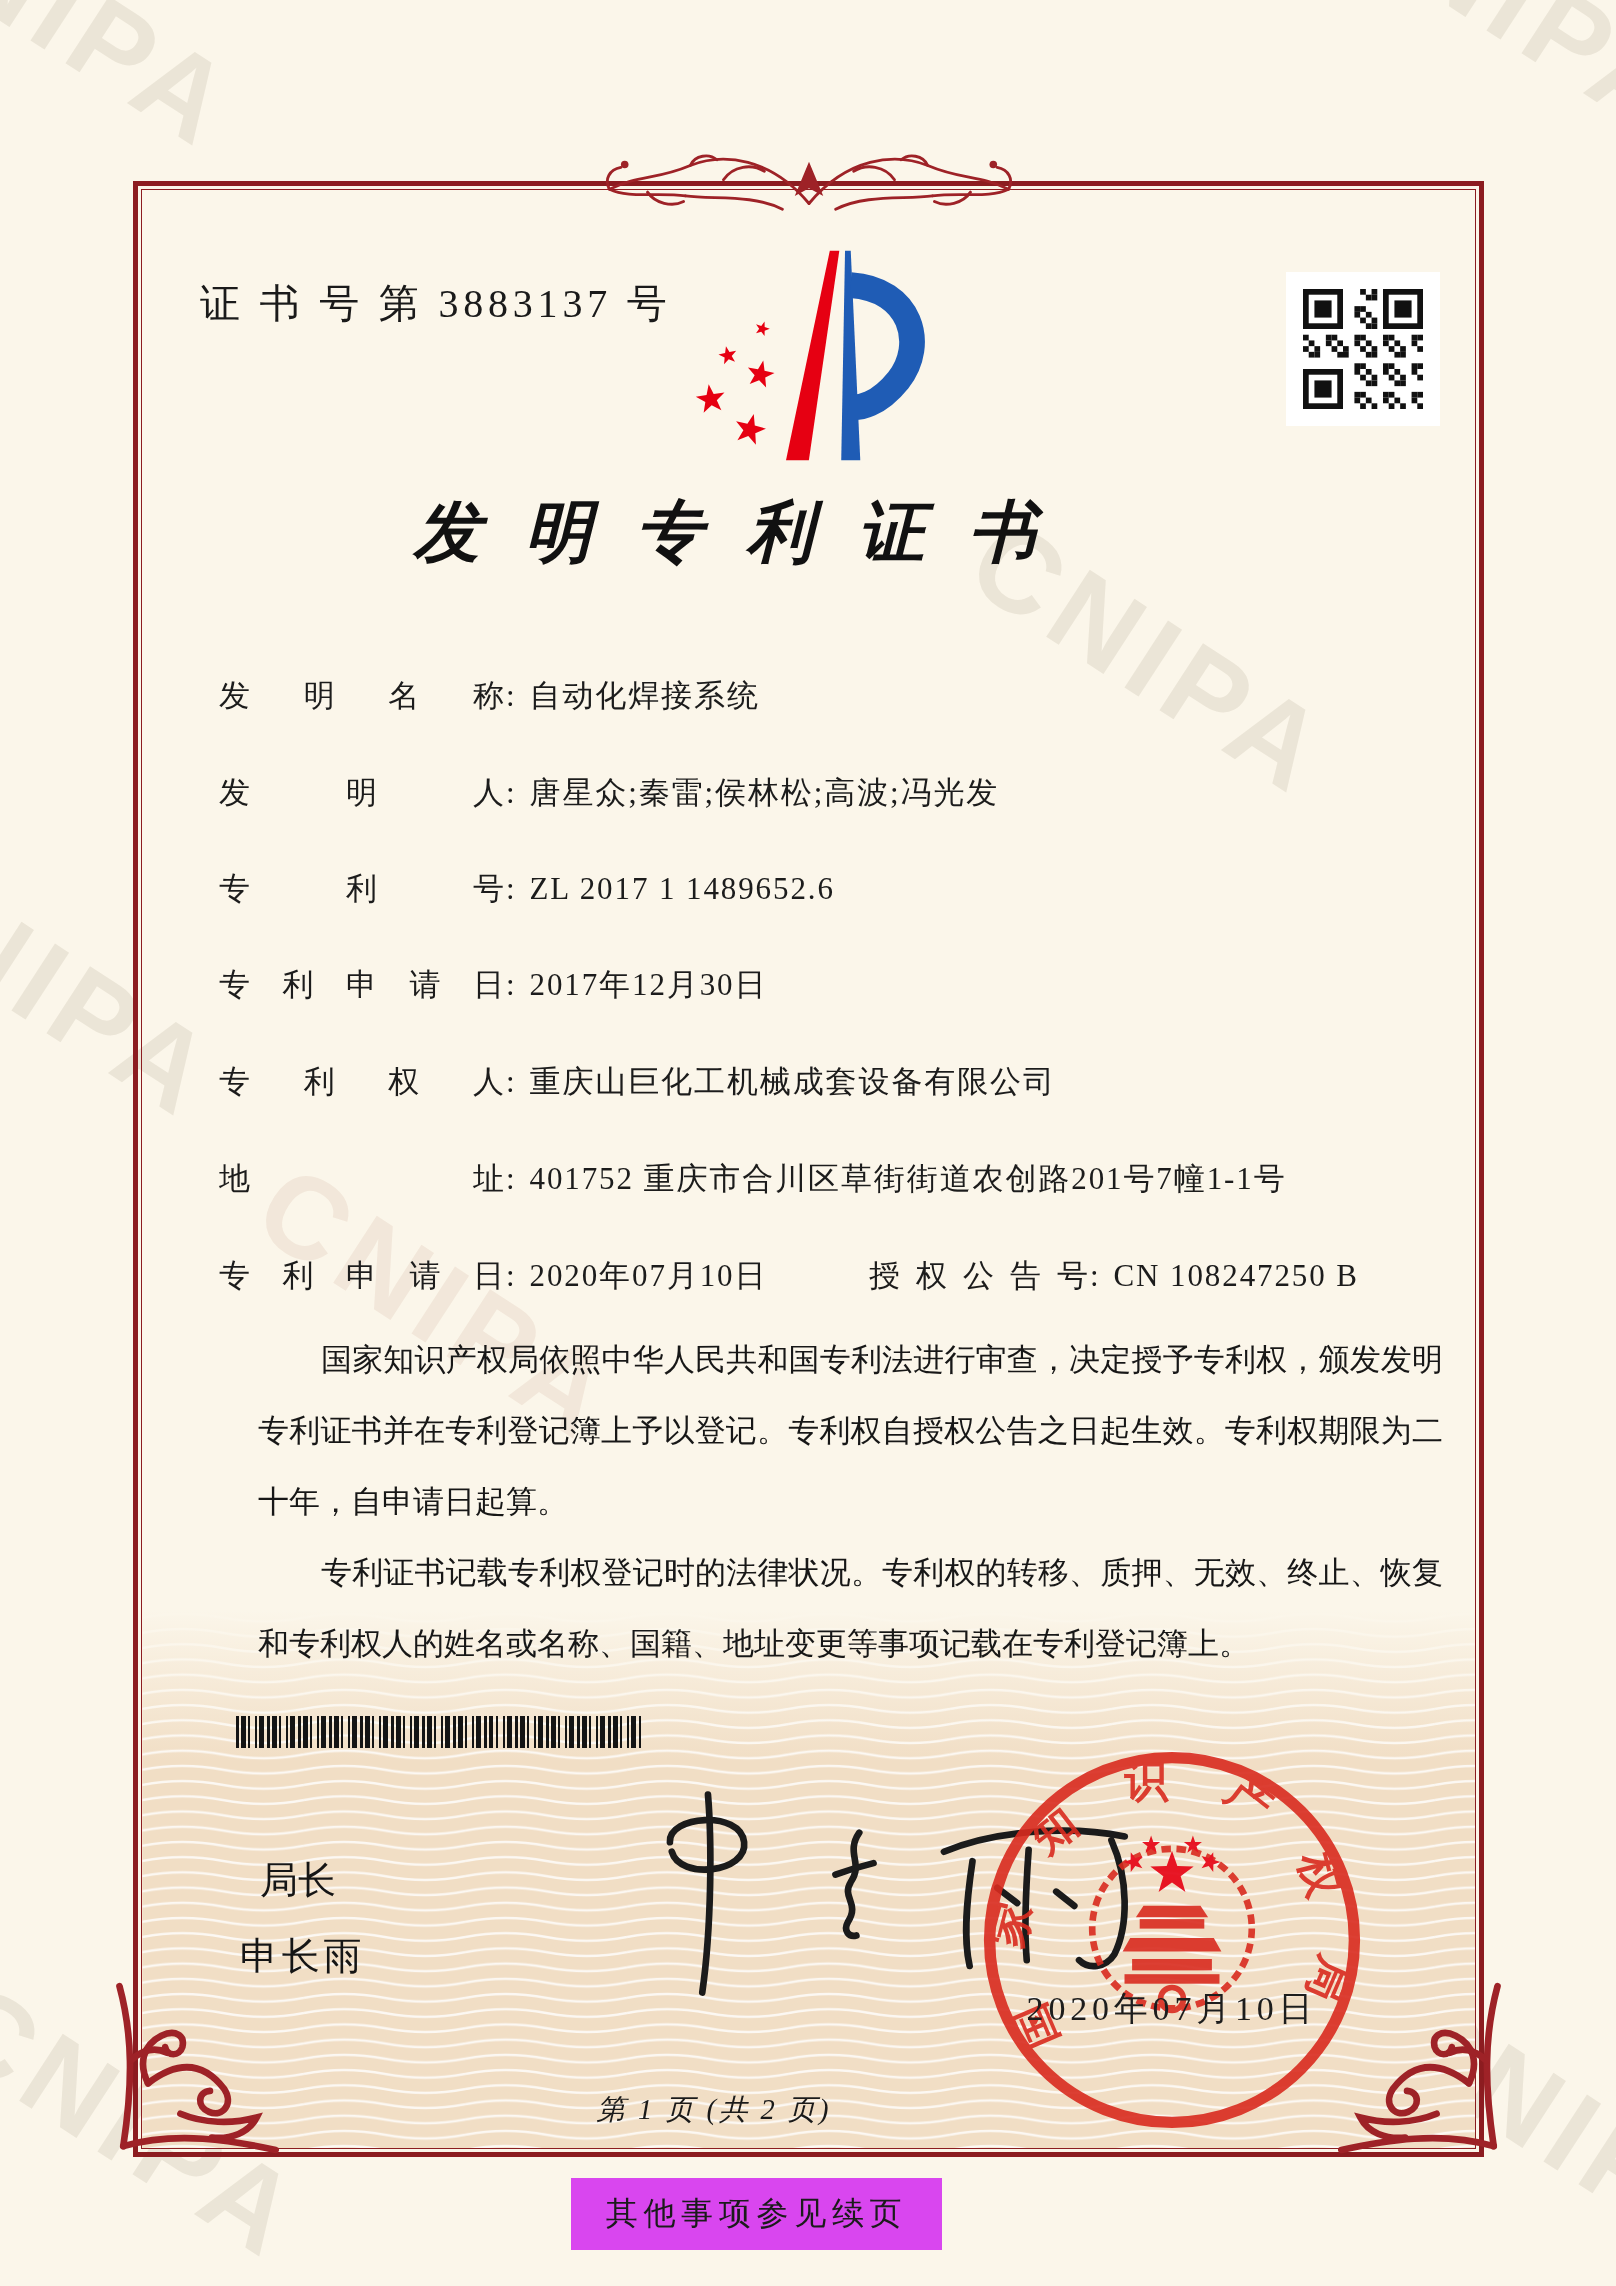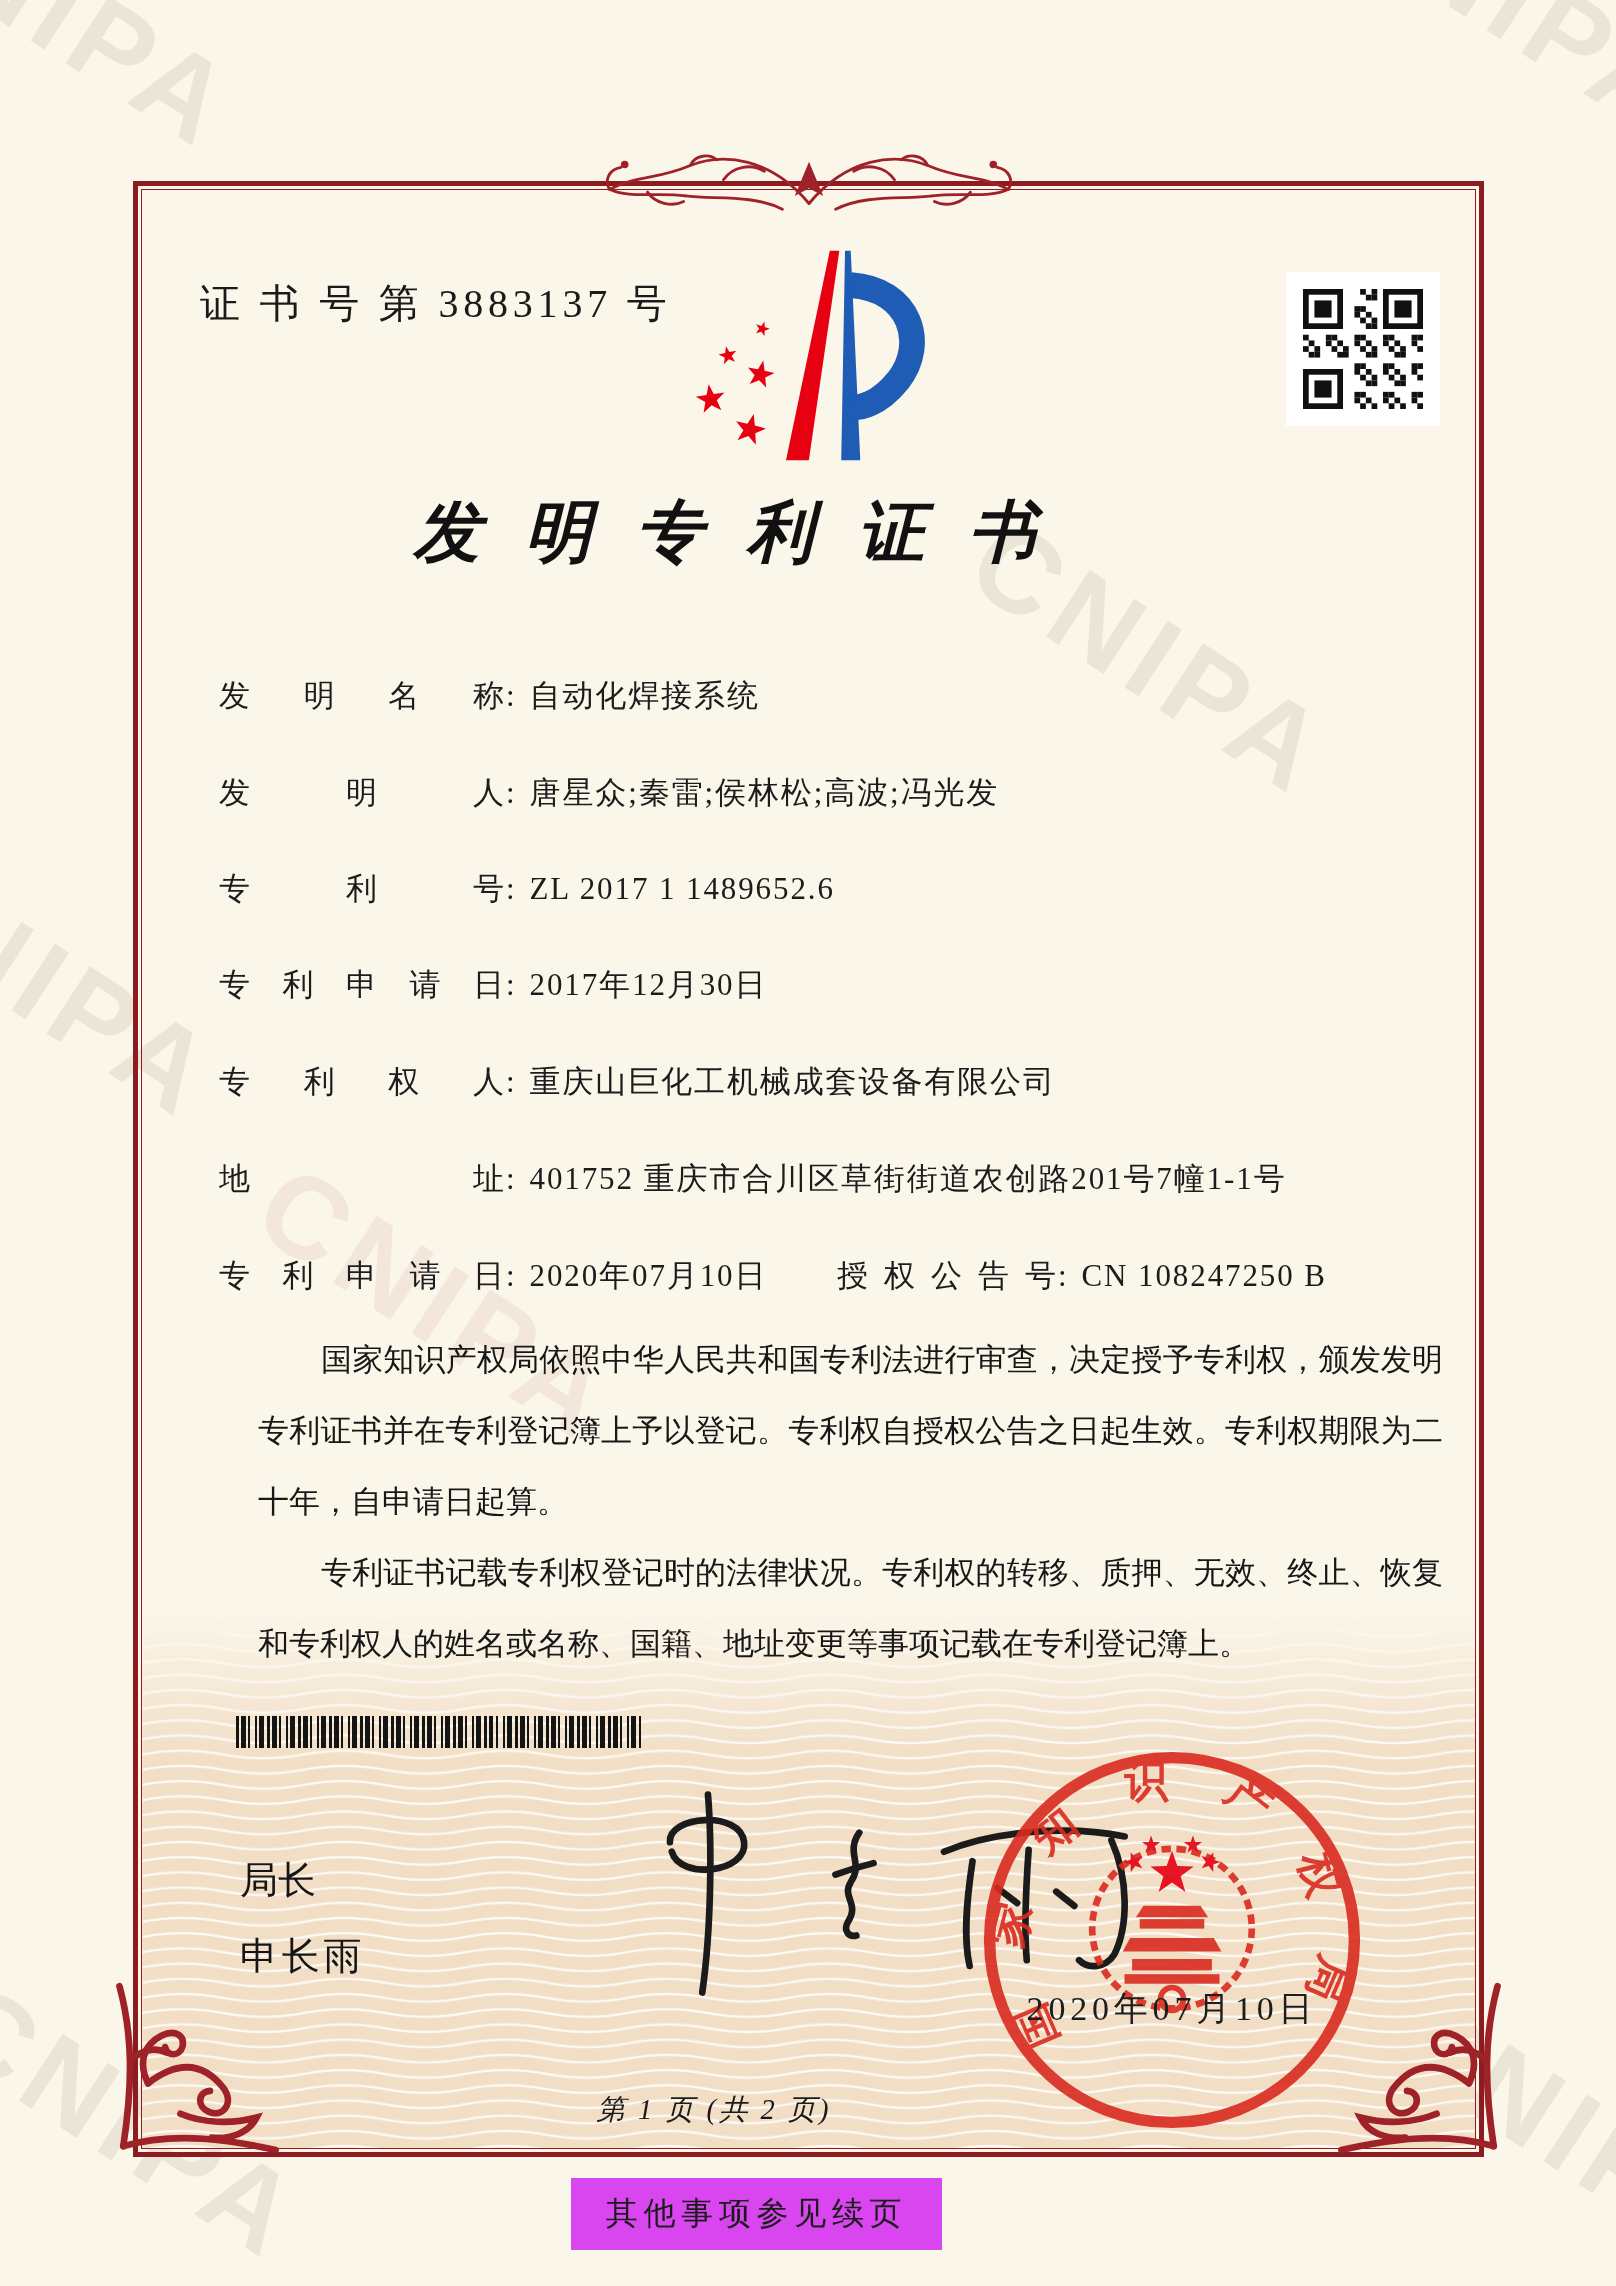--- a/index.html
+++ b/index.html
@@ -44,36 +44,36 @@
   .cert-no{left:200px; top:276px; font-size:40px; letter-spacing:4.8px;}
   .logo{left:687px; top:245px; width:238px; height:221px;}
   .qr{left:1286px; top:272px; width:154px; height:154px; background:#fff;
       display:flex; align-items:center; justify-content:center;}
   .title{left:0; top:487px; width:1449px; text-align:center; padding-left:44px;
       box-sizing:border-box; font-size:67px; font-weight:bold; letter-spacing:44px; color:#111;font-style:italic;}
   .row{left:219px; font-size:31px; white-space:nowrap; color:#1c1c1c;}
   .f-label{display:inline-block; width:285px; text-align:justify; text-align-last:justify;font-family:Liberation Serif, serif;}
   .colon{display:inline-block; margin:0 15px 0 1.9px;}
   .f-value{letter-spacing:1.9px;}
-  .pair2{position:absolute; left:618px; top:0; white-space:nowrap;}
+  .pair2{position:absolute; left:650px; top:0; white-space:nowrap;}
   .pair2 .f-label{width:219px;}
   .paras{left:217px; top:1324px; width:1185px; font-size:31px; line-height:71px;
       text-align:justify; color:#171717;margin-left:41px;}
   .paras p{margin:0; text-indent:63px;}
   .barcode{left:236px; top:1716px; width:405px; height:32px;
       background:
         repeating-linear-gradient(90deg,
           #141414 0 2.9px, transparent 2.9px 4.8px,
           #141414 4.8px 9.5px, transparent 9.5px 12.4px,
           #141414 12.4px 14.3px, transparent 14.3px 19px,
           #141414 19px 21px, transparent 21px 23px,
           #141414 23px 27.6px, transparent 27.6px 31px);}
   .role,.dir-name{left:240px; font-size:38px;
       font-family:"Liberation Sans","DejaVu Sans",sans-serif; color:#151515;}
-  .role{top:1855px;} .dir-name{top:1931px; letter-spacing:3.8px;}
+  .role{top:1855px;margin-left:20px;} .dir-name{top:1931px; letter-spacing:3.8px;}
   .sig{left:609px; top:1783px;}
   .seal{left:963px; top:1731px;}
   .seal-date{left:982px; top:1986px; width:380px; text-align:center;
       font-size:34px; letter-spacing:4.8px; color:#1d1d1d; z-index:6;}
   .page-no{left:495px; top:2091px; width:438px; text-align:center; font-size:28.5px; letter-spacing:2.9px;font-style:italic;}
   .note-box{left:571px; top:2178px; width:371px; height:72px; background:#d946ef;
       display:flex; align-items:center; justify-content:center;}
   .note-box span{font-size:32px; letter-spacing:5.7px; color:#1b1b1b;}
 </style>
 </head>

